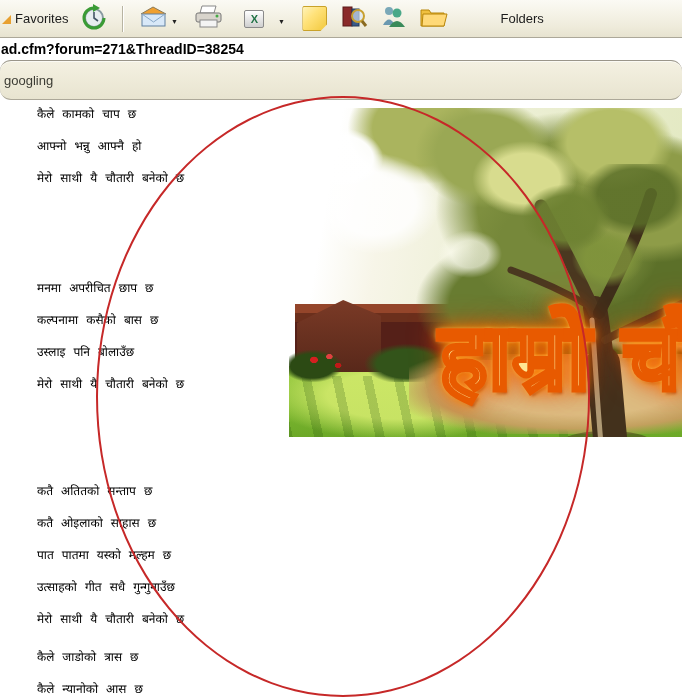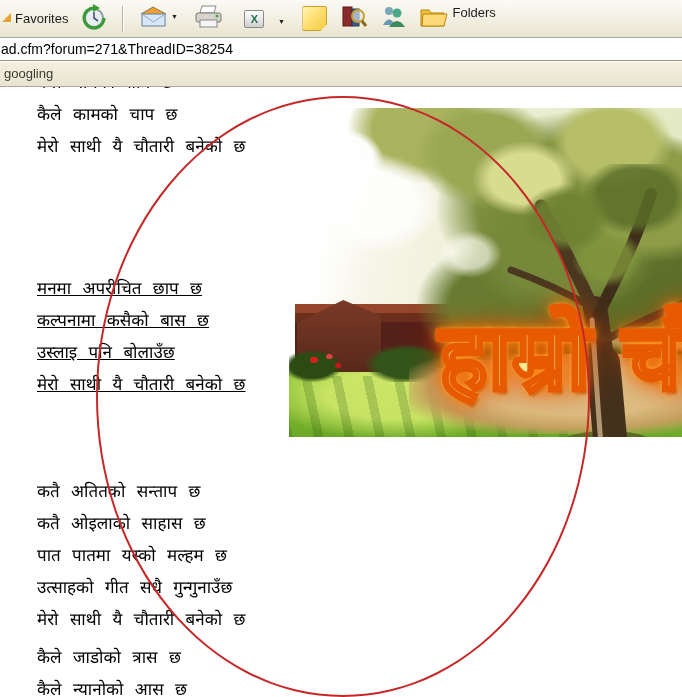--- a/index.html
+++ b/index.html
@@ -10,50 +10,50 @@
   
   .toolbar{
     position:absolute;left:0;top:0;width:682px;height:37px;z-index:20;
     background:linear-gradient(#fbfaf4,#efecdc 70%,#e7e3d0);
     border-bottom:1px solid #aca899;
     display:flex;align-items:center;
   }
   .tb-label{font-size:13px;color:#1c1c1c;}
   .star-frag{width:9px;height:9px;margin:2px 4px 0 0;background:#e8a030;
     clip-path:polygon(0 100%,100% 0,100% 100%);}
-  .tb-btn{display:flex;align-items:flex-start;background:transparent;border:0;padding:2px;cursor:default;}
+  .tb-btn{display:flex;align-items:center;background:transparent;border:0;padding:2px;cursor:default;}
   .sep{width:1px;height:26px;background:#b8b4a2;border-right:1px solid #fff;margin:0 12px;}
   .drop{width:10px;display:inline-block;text-align:center;}
   .drop::after{content:"▼";font-size:7px;color:#222;}
   .excel-box{width:18px;height:16px;border:1px solid #8a8a8a;border-radius:2px;
     background:linear-gradient(#ffffff,#cfcfcf);display:inline-flex;align-items:center;justify-content:center;}
   .excel-box::after{content:"X";font-size:11px;font-weight:bold;color:#217346;}
   .note-icon{width:23px;height:23px;display:inline-block;
     background:linear-gradient(135deg,#fff3b8,#ffe27a 40%,#f2c93e);
     border:1px solid #c9a22a;border-radius:2px;
     clip-path:polygon(0 0,100% 0,100% calc(100% - 7px),calc(100% - 7px) 100%,0 100%);}
   
   .addressbar{
     position:absolute;left:0;top:38px;width:682px;height:22px;z-index:20;
-    background:#ffffff;display:flex;align-items:center;
+    background:#ffffff;display:flex;align-items:center;font-weight:bold;
   }
   .addr-text{font-size:14px;color:#000;padding-left:1px;white-space:nowrap;}
   .titlebar{
-    position:absolute;left:0;top:60px;width:682px;height:27px;z-index:20;box-sizing:border-box;
+    position:absolute;left:0;top:60px;width:682px;height:40px;z-index:20;box-sizing:border-box;
     background:linear-gradient(#f4f1e2,#e8e4d0);
     border-top:1px solid #9a968a;border-bottom:1px solid #aca899;
     box-shadow:inset 0 1px 0 #fbfaf4;
-    display:flex;align-items:center;
+    display:flex;align-items:center;border-radius:11px;
   }
   .title-text{font-size:13px;color:#3c3c34;padding-left:4px;}
   
   .stanza{position:absolute;left:37px;z-index:1;}
-  .pline{font-size:17px;line-height:32px;color:#000;white-space:nowrap;word-spacing:0.35em;
+  .pline{font-size:12px;line-height:32px;color:#000;white-space:nowrap;word-spacing:0.35em;
     font-family:"DejaVu Sans",sans-serif;}
-  .stanza-1{top:66px;}  .stanza-2{top:272px;text-decoration:underline;}  .stanza-3{top:457px;margin-top:18px;}  .stanza-4{top:641px;}
+  .stanza-1{top:66px;}  .stanza-2{top:272px;}  .stanza-3{top:457px;margin-top:18px;}  .stanza-4{top:641px;}
   
   .photo{
     position:absolute;left:289px;top:108px;width:393px;height:329px;overflow:hidden;z-index:2;
     background:linear-gradient(100deg,#ffffff 0 12%,#f7f5e8 25%,#eef0d8 45%,#e7ecca 70%,#e2e8c0);
   }
   .photo *{position:absolute;}
   .lawn{left:0;top:258px;width:393px;height:97px;
     background:
       radial-gradient(180px 60px at 28% 30%,rgba(214,236,110,0.85) 0 40%,rgba(214,236,110,0) 75%),
       linear-gradient(to bottom,#94c83e,#7ab52e 45%,#5f9c22);}
@@ -164,21 +164,21 @@
   <span class="tb-btn" style="margin-left:8px;">
     <span>
       <svg width="27" height="25" viewBox="0 0 27 25">
         <circle cx="9" cy="7" r="4" fill="#7aa8b8"></circle>
         <path d="M3 21 q6 -11 12 0 z" fill="#6a98b0"></path>
         <circle cx="17" cy="9" r="4.5" fill="#4aa888"></circle>
         <path d="M9 23 q8 -12 16 0 z" fill="#3a8a5a"></path>
       </svg>
     </span>
   </span>
-  <span class="tb-btn" style="margin-left:8px;">
+  <span class="tb-btn" style="margin-left:8px;gap:48px;">
     <span>
       <svg width="29" height="23" viewBox="0 0 29 23">
         <path d="M2 5 h8 l2 3 h13 v13 h-23 z" fill="#f0c040" stroke="#b8860b"></path>
         <path d="M4 9 h24 l-3 12 h-22 z" fill="#ffd978" stroke="#b8860b"></path>
       </svg>
     </span>
     <span class="tb-label" style="margin-left:4px;">Folders</span>
   </span>
 </div>
 
@@ -186,20 +186,21 @@
   <span class="addr-text">ad.cfm?forum=271&amp;ThreadID=38254</span>
 </div>
 
 <div class="titlebar">
   <span class="title-text">googling</span>
 </div>
 
 <div class="stanza stanza-1">
   <div class="pline">कैले घामको ताप छ</div>
   <div class="pline">कैले कामको चाप छ</div>
+  <div class="pline">आफ्नो भन्नु आफ्नै हो</div>
   <div class="pline">मेरो साथी यै चौतारी बनेको छ</div>
 </div>
 <div class="stanza stanza-2">
   <div class="pline">मनमा अपरीचित छाप छ</div>
   <div class="pline">कल्पनामा कसैको बास छ</div>
   <div class="pline">उस्लाइ पनि बोलाउँछ</div>
   <div class="pline">मेरो साथी यै चौतारी बनेको छ</div>
 </div>
 <div class="stanza stanza-3">
   <div class="pline">कतै अतितको सन्ताप छ</div>

